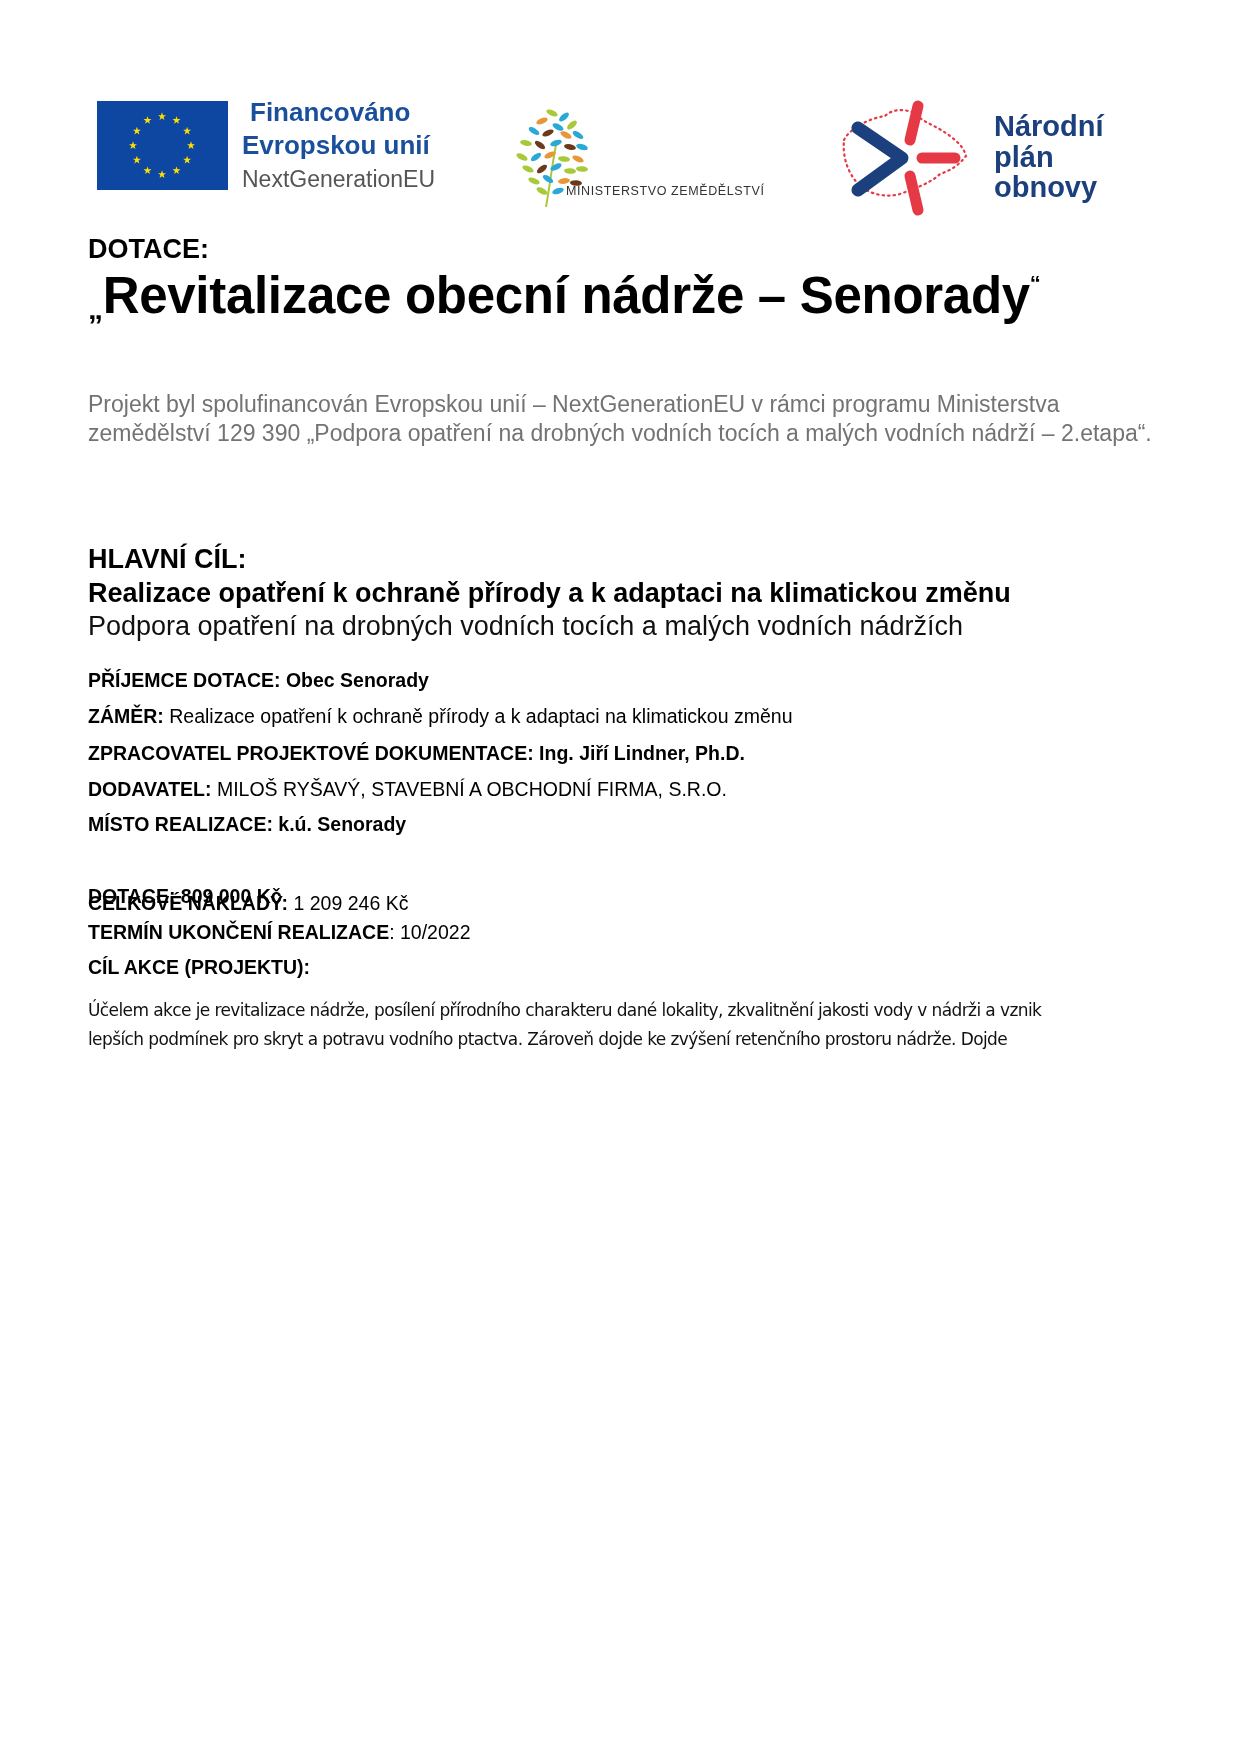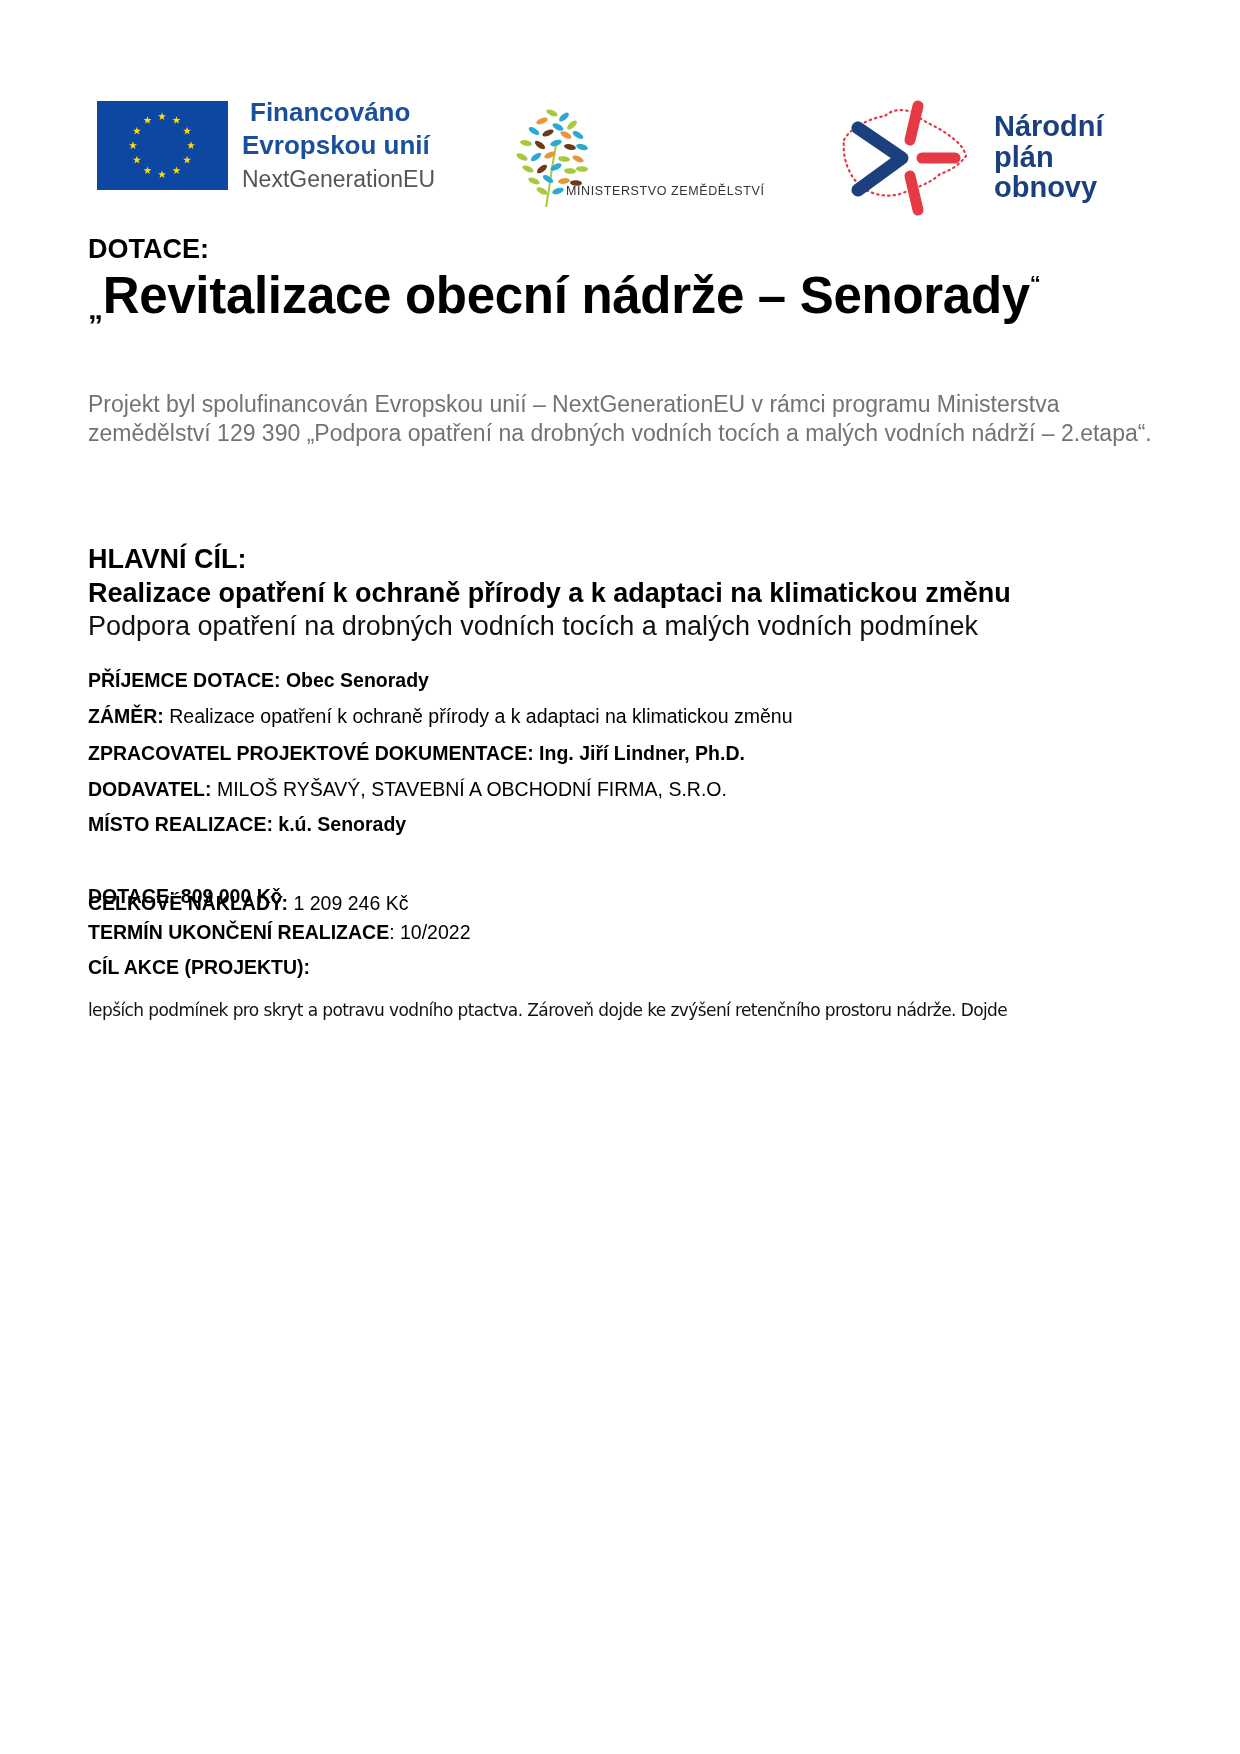--- a/index.html
+++ b/index.html
@@ -131,21 +131,21 @@
 
 <div class="abs" id="projekt-label">DOTACE:</div>
 <div class="abs" id="project-title">
   <span class="q-open">„</span><span>Revitalizace obecní nádrže – Senorady</span><span class="q-close">“</span>
 </div>
 
 <div class="abs" id="intro">Projekt byl spolufinancován Evropskou unií – NextGenerationEU v rámci programu Ministerstva zemědělství 129 390 „Podpora opatření na drobných vodních tocích a malých vodních nádrží – 2.etapa“.</div>
 
 <div class="abs" id="goal-label">HLAVNÍ CÍL:</div>
 <div class="abs" id="goal-bold">Realizace opatření k ochraně přírody a k adaptaci na klimatickou změnu</div>
-<div class="abs" id="goal-plain">Podpora opatření na drobných vodních tocích a malých vodních podmínek</div>
+<div class="abs" id="goal-plain">Podpora opatření na drobných vodních tocích a malých vodních nádržích</div>
 
 <div class="abs field" id="f0">
   <span class="lbl">PŘÍJEMCE DOTACE:</span><span class="val-bold"> Obec Senorady</span>
 </div>
 <div class="abs field" id="f1">
   <span class="lbl">ZÁMĚR:</span> <span>Realizace opatření k ochraně přírody a k adaptaci na klimatickou změnu</span>
 </div>
 <div class="abs field" id="f2">
   <span class="lbl">ZPRACOVATEL PROJEKTOVÉ DOKUMENTACE:</span> <span class="val-bold">Ing. Jiří Lindner, Ph.D.</span>
 </div>
@@ -162,14 +162,15 @@
   <span class="lbl">DOTACE:</span> <span class="val-bold">809 000 Kč</span>
 </div>
 <div class="abs field" id="f7">
   <span class="lbl">TERMÍN UKONČENÍ REALIZACE</span><span>: 10/2022</span>
 </div>
 <div class="abs field" id="f8">
   <span class="lbl">CÍL AKCE (PROJEKTU):</span>
 </div>
 
 <div class="abs" id="goal-text">
+  <div>Účelem akce je revitalizace nádrže, posílení přírodního charakteru dané lokality, zkvalitnění jakosti vody v nádrži a vznik</div>
   <div style="white-space:pre">lepších podmínek pro skryt a potravu vodního ptactva. Zároveň dojde ke zvýšení retenčního prostoru nádrže. Dojde</div>
 </div>
 
 </body></html>

